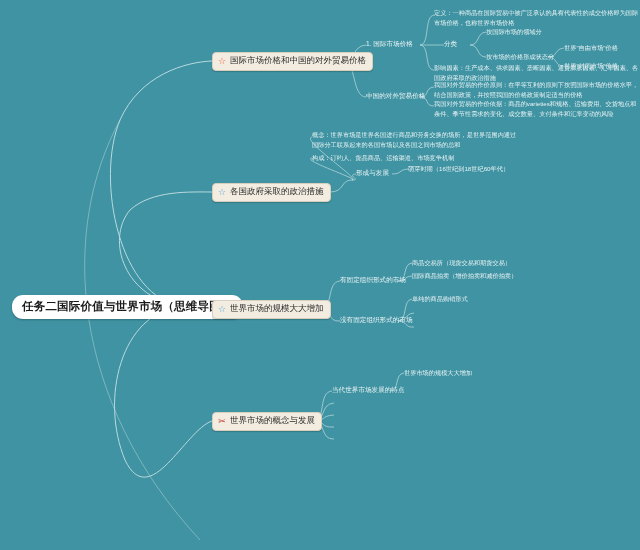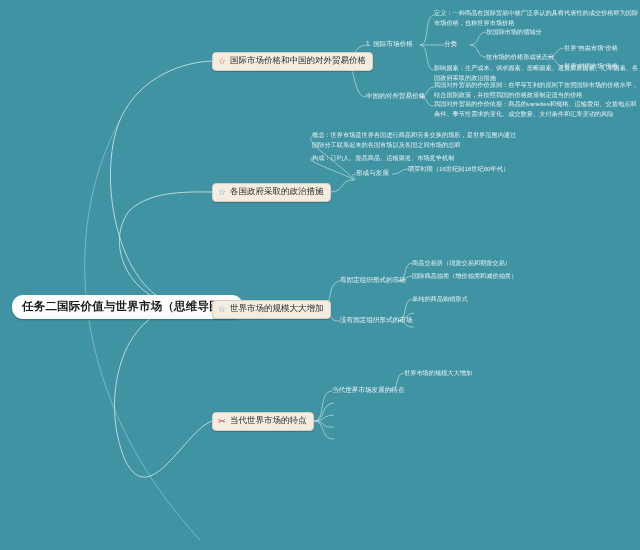--- a/index.html
+++ b/index.html
@@ -188,20 +188,20 @@
   <div class="node txt" style="left:412px; top:258px;">商品交易所（现货交易和期货交易）</div>
 
   <div class="node txt" style="left:412px; top:271px;">国际商品拍卖（增价拍卖和减价拍卖）</div>
 
   <div class="node txt t2" style="left:340px; top:315px;">没有固定组织形式的市场</div>
 
   <div class="node txt" style="left:412px; top:294px;">单纯的商品购销形式</div>
 
   <div class="node branch" style="left:212px; top:412px;">
     <span class="ico mark-red">✂</span>
-    <span>当代世界市场的特点</span>
+    <span>世界市场的概念与发展</span>
   </div>
 
   <div class="node txt t2" style="left:332px; top:385px;">当代世界市场发展的特点</div>
 
   <div class="node txt" style="left:404px; top:368px;">世界市场的规模大大增加</div>
 
 </div>
 
 </body></html>

